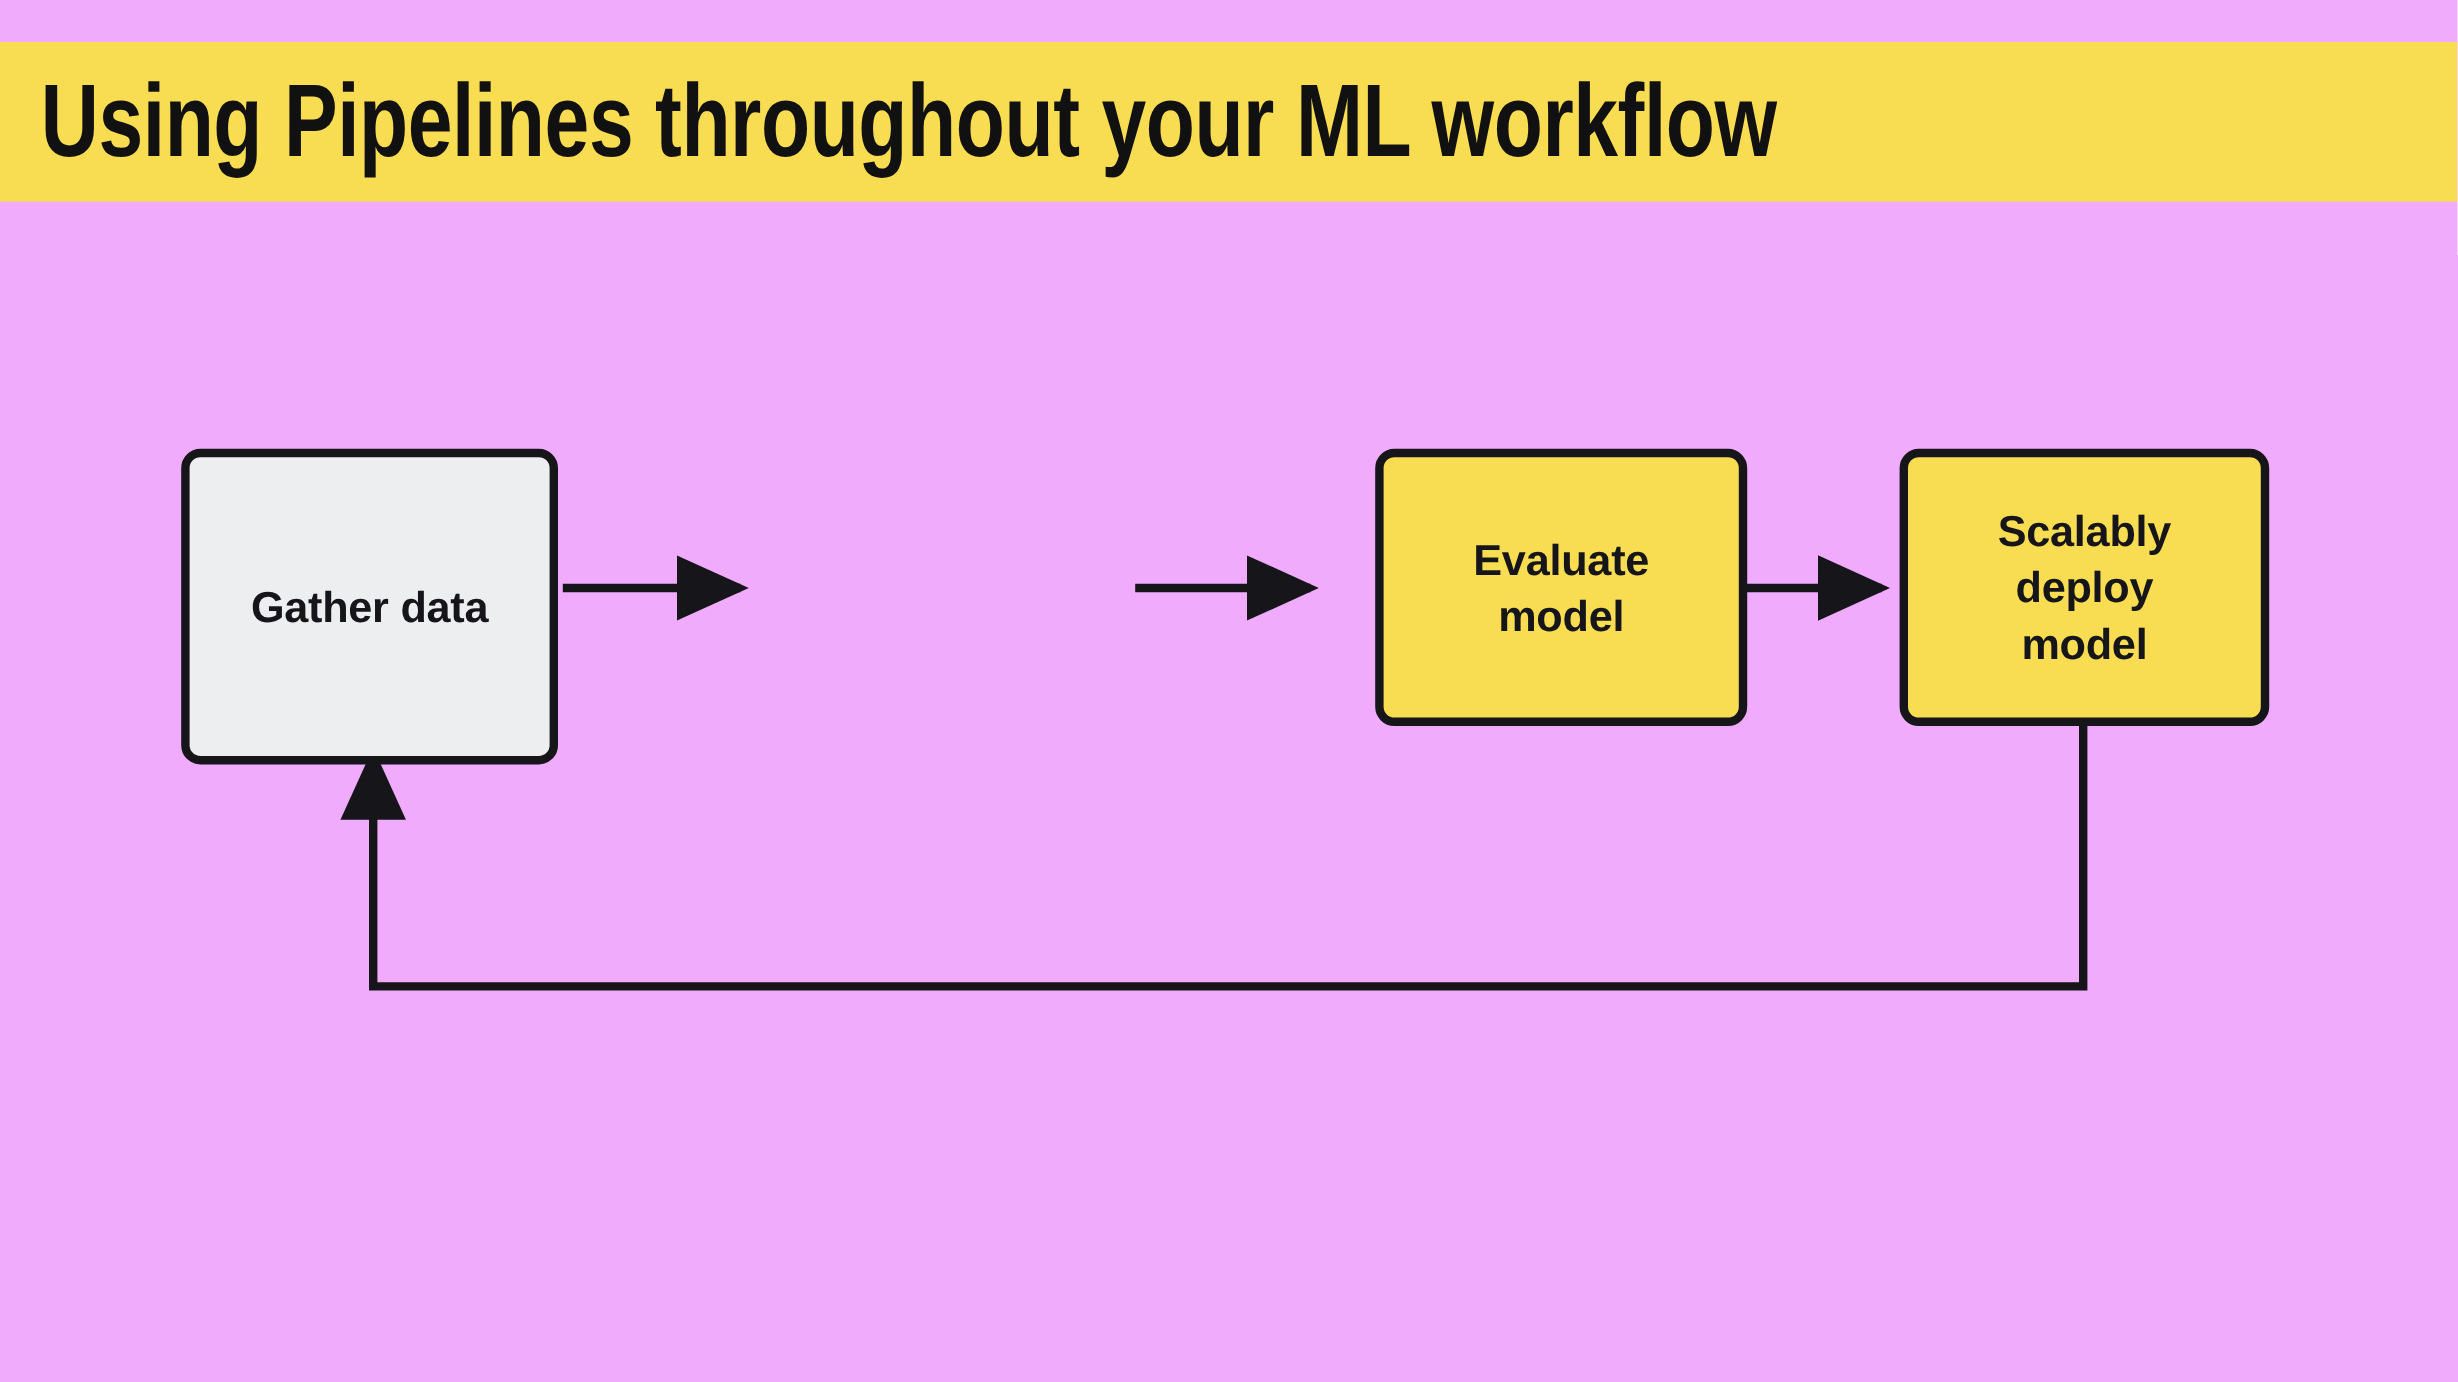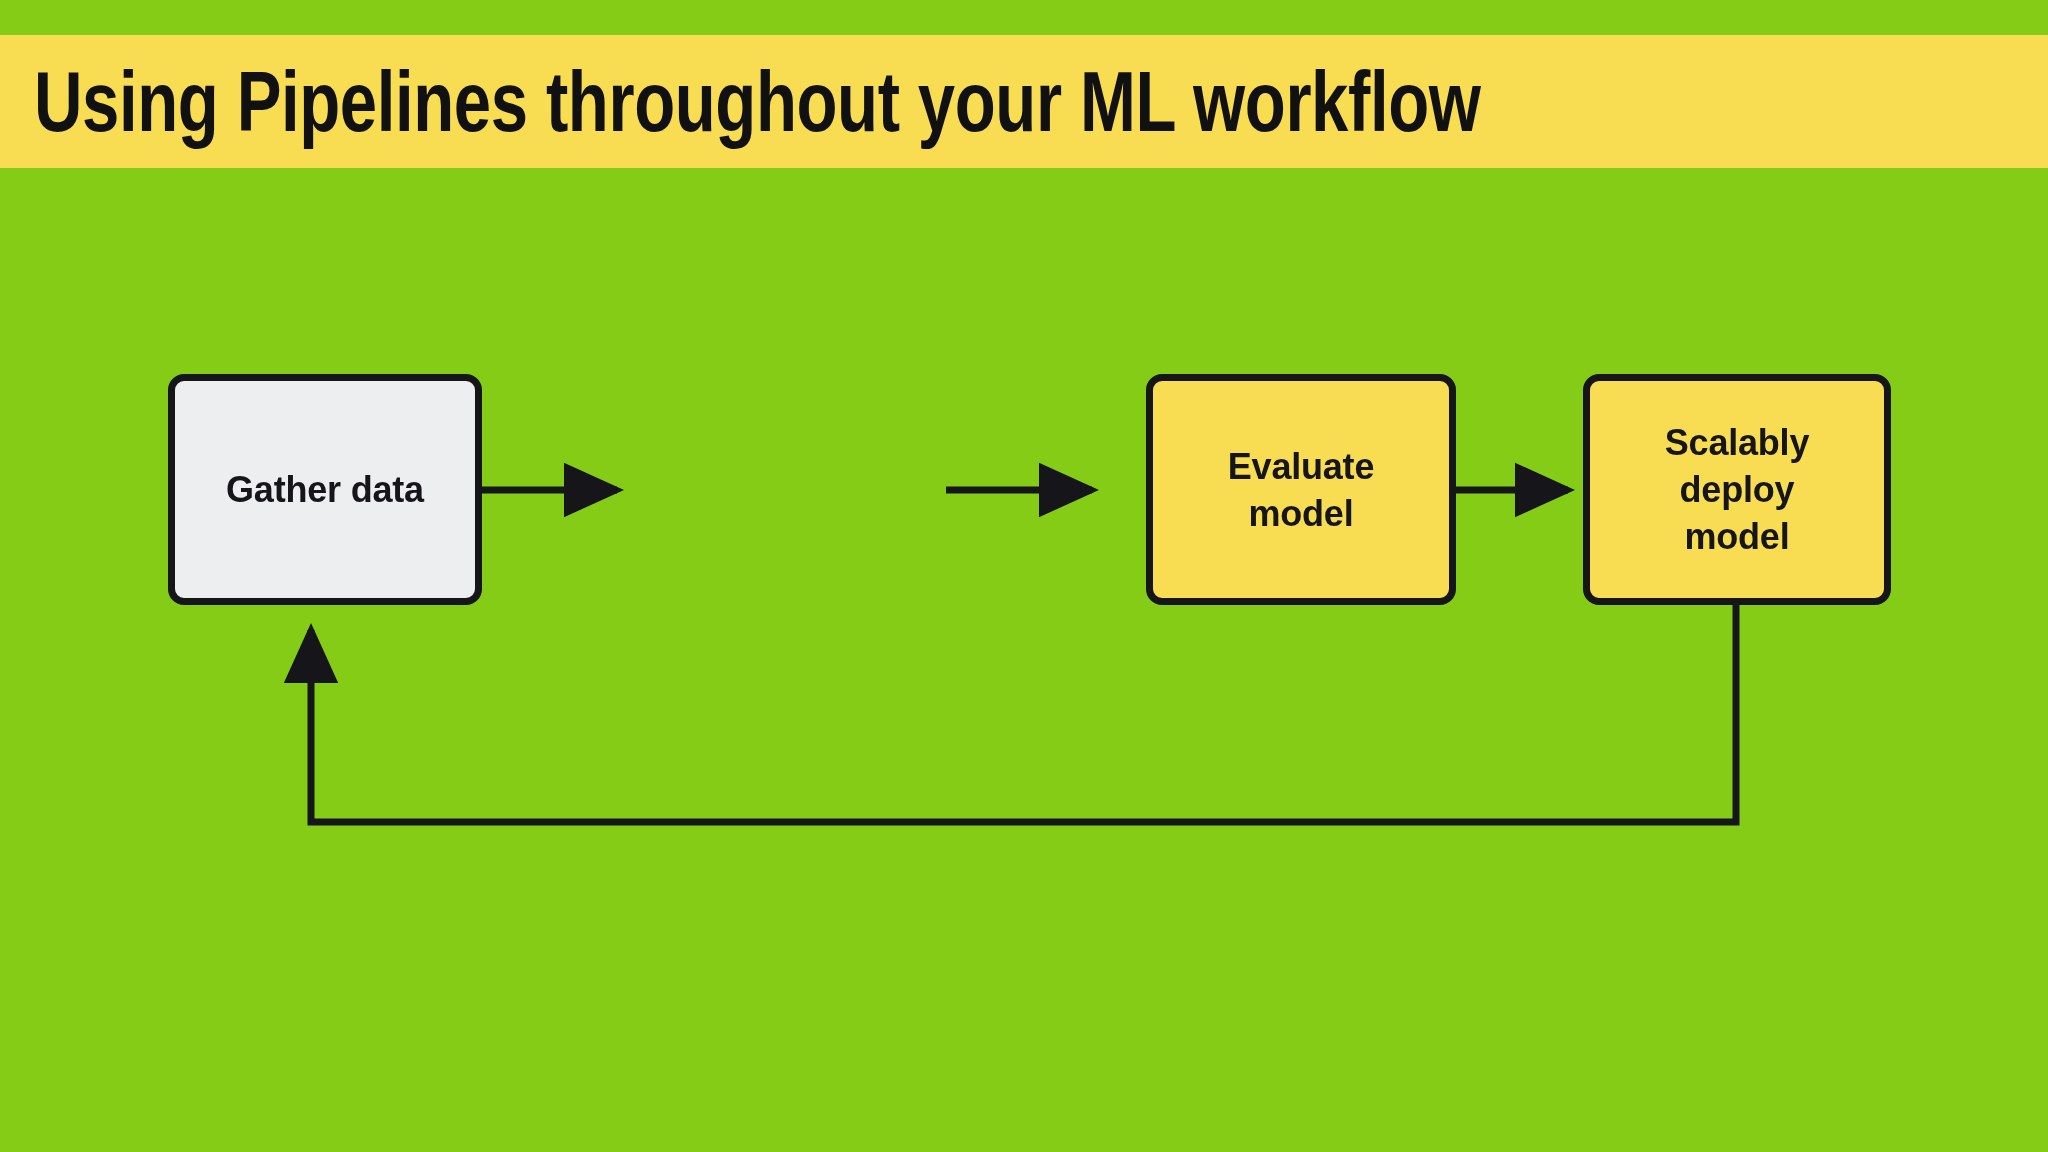--- a/index.html
+++ b/index.html
@@ -10,21 +10,21 @@
   }
   body {
     font-family: "Liberation Sans", sans-serif;
     -webkit-font-smoothing: antialiased;
   }
 
   #slide {
     position: relative;
     width: 2048px;
     height: 1152px;
-    background: #84cc16;
+    background: #f0abfc;
     overflow: hidden;
   }
 
   
   #title-band {
     position: absolute;
     left: 0;
     top: 35px;
     width: 2048px;
     height: 133px;
@@ -67,21 +67,21 @@
     font-weight: 700;
     font-size: 36px;
     line-height: 47px;
     color: #15151A;
     letter-spacing: -0.2px;
     padding: 4px 12px;
   }
   .node.gray   { background: #EDEEF0; }
   .node.yellow { background: #F8DC51; }
 
-  #node-gather   { left: 168px;  top: 374px; width: 314px; height: 231px; text-align: center; }
+  #node-gather   { left: 151px;  top: 374px; width: 314px; height: 263px; text-align: center; }
   #node-train    { left: 632px;  top: 374px; width: 314px; height: 231px; }
   #node-evaluate { left: 1106px; top: 374px; width: 310px; height: 231px; margin-left: 40px; }
   #node-deploy   { left: 1583px; top: 374px; width: 308px; height: 231px; align-items: center; }
 
   .node-label { display: block; white-space: pre-line; }
 
   
   #connectors {
     position: absolute;
     left: 0;

